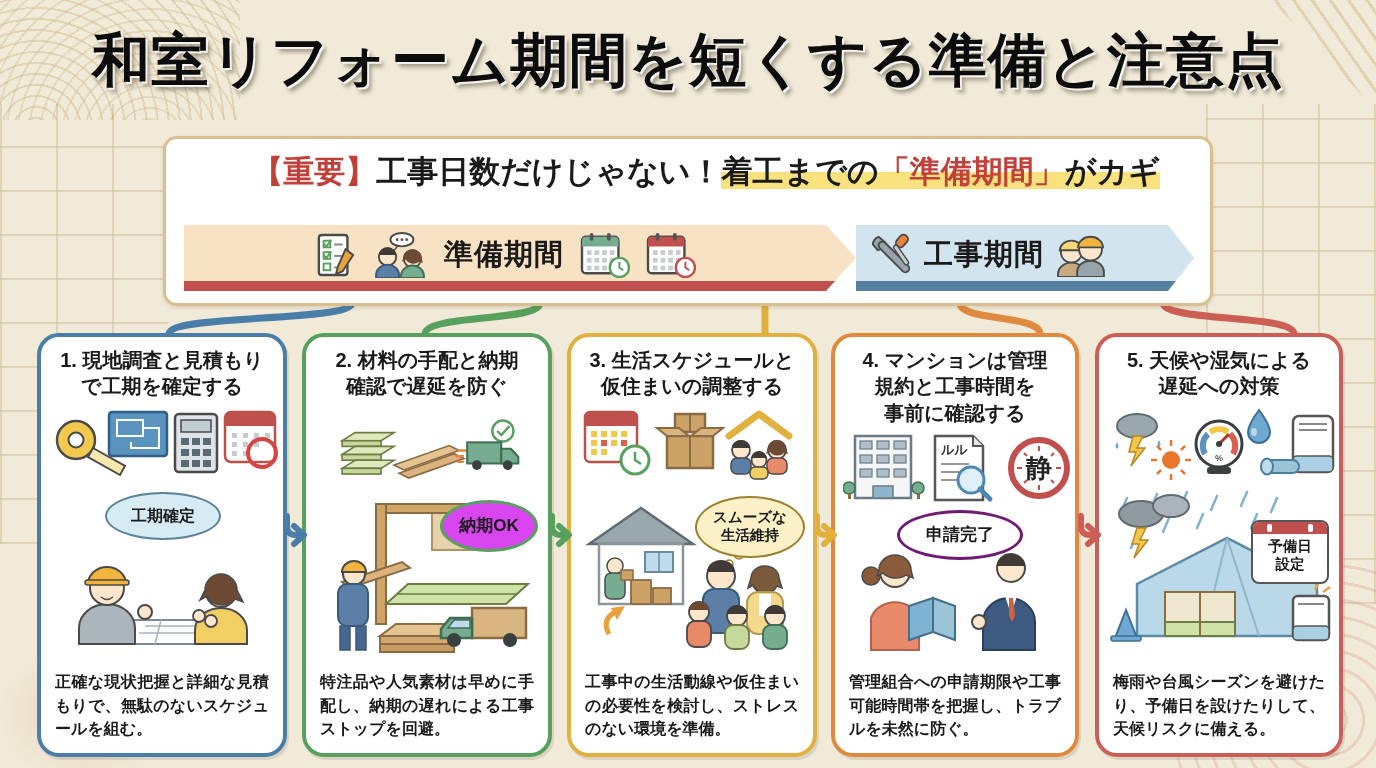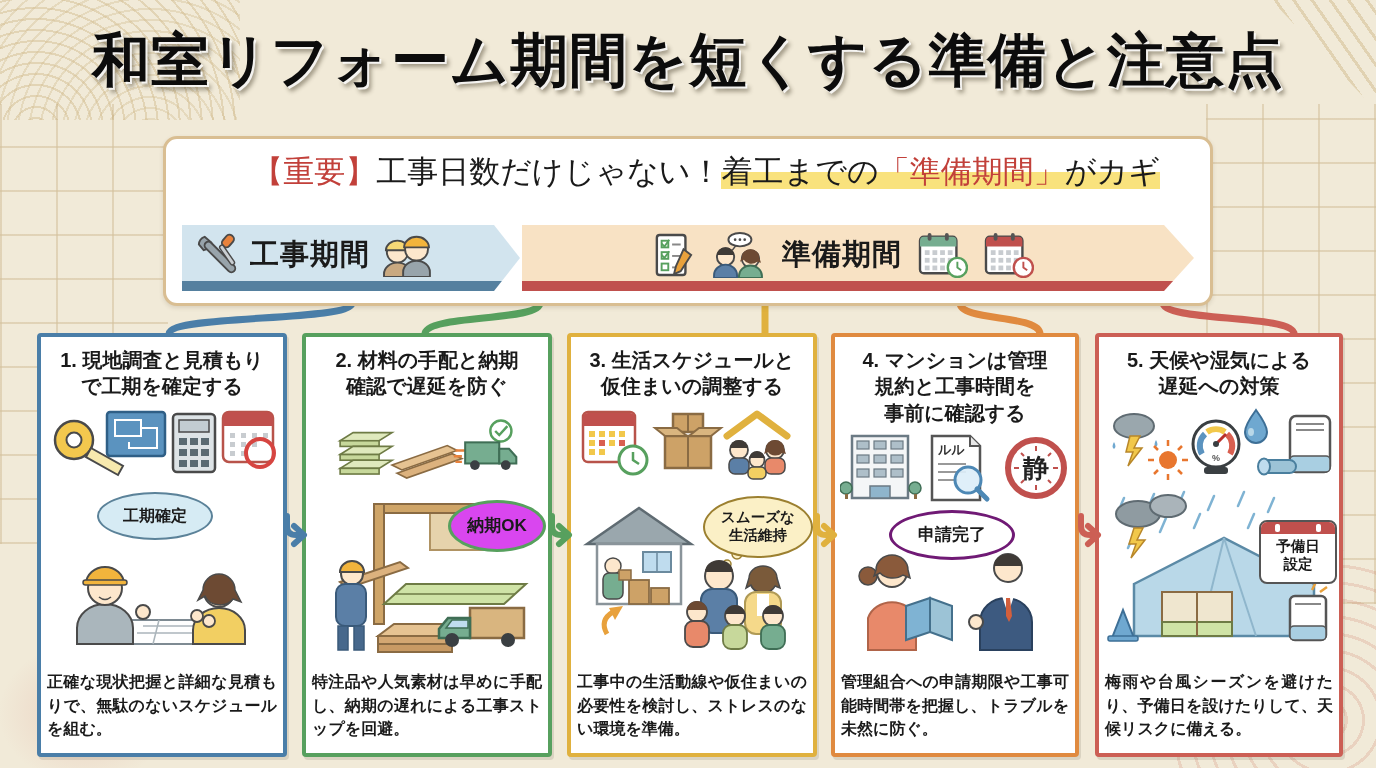--- a/index.html
+++ b/index.html
@@ -26,39 +26,39 @@
   .blob-bl{left:-30px;bottom:-40px;width:230px;height:190px;
     background:radial-gradient(closest-side,rgba(214,130,120,.25),transparent 75%);}
   
   .page-title{position:absolute;top:22px;left:0;width:100%;text-align:center;
     font-family:"Liberation Serif","DejaVu Serif",serif;font-weight:700;font-size:58px;
     letter-spacing:1px;color:#0c0c0c;
     text-shadow:2px 2px 0 rgba(255,255,255,.85),4px 5px 4px rgba(60,50,30,.45);}
   
   .key-panel{position:absolute;left:163px;top:136px;width:1050px;height:170px;background:#fff;
     border:3px solid #d9be92;border-radius:14px;z-index:2;box-shadow:0 2px 4px rgba(90,70,40,.15);}
-  .headline{margin-top:12px;text-align:center;font-size:31px;font-weight:400;white-space:nowrap;padding-left:36px;}
+  .headline{margin-top:12px;text-align:center;font-size:31px;font-weight:700;white-space:nowrap;padding-left:36px;}
   .headline .tag{color:#c2403a;}
   .headline .hl{background:linear-gradient(transparent 52%,#f9e27d 52%);}
   .headline .red{color:#c2403a;}
   .banner-row{position:absolute;left:16px;right:16px;bottom:12px;height:66px;display:flex;}
   .banner{position:relative;display:flex;align-items:center;}
   .banner .label{font-size:29px;font-weight:900;letter-spacing:1px;}
   .banner-blue{width:338px;padding:0 34px 7px 14px;gap:10px;
     background:linear-gradient(#d2e4ee 0 85%,#55809f 85% 100%);
     clip-path:polygon(0 0,calc(100% - 26px) 0,100% 50%,calc(100% - 26px) 100%,0 100%);}
   .banner-orange{flex:1;margin-left:2px;padding:0 48px 7px 20px;gap:16px;justify-content:center;
     background:linear-gradient(#f8e2c4 0 85%,#c0504d 85% 100%);
     clip-path:polygon(0 0,calc(100% - 30px) 0,100% 50%,calc(100% - 30px) 100%,0 100%);}
   
   .connectors{position:absolute;left:0;top:0;z-index:1;}
   
   .card{position:absolute;top:333px;width:250px;height:424px;background:#fff;
-    border:4px solid var(--ac);border-radius:4px;z-index:2;
-    display:flex;flex-direction:column;padding:10px 0 12px;box-shadow:2px 3px 0 rgba(60,50,30,.12);}
+    border:4px solid var(--ac);border-radius:22px;z-index:2;
+    display:flex;flex-direction:column;padding:10px 8px 12px;box-shadow:2px 3px 0 rgba(60,50,30,.12);}
   .card-title{font-size:20px;font-weight:800;line-height:1.32;text-align:center;white-space:pre-line;}
   .icons-row{margin:6px auto 0;display:block;}
   .scene-wrap{position:relative;flex:1;margin-top:2px;}
   .scene{display:block;margin:0 auto;}
   .bubble{position:absolute;display:flex;align-items:center;justify-content:center;text-align:center;
     font-weight:800;white-space:pre-line;border-radius:50%;line-height:1.2;}
   .bubble-b1{left:56px;top:0;width:116px;height:48px;font-size:16px;background:#d6ebf4;border:2.5px solid #5b8299;}
   .bubble-b2{right:2px;top:0;width:98px;height:52px;font-size:17px;background:#d946ef;border:3px solid #57a05e;text-align:right;}
   .bubble-b3{right:0;top:4px;width:110px;height:62px;font-size:14.5px;background:#fbf0c6;border:2px solid #9c8030;}
   .bubble-b4{left:54px;top:0;width:126px;height:50px;font-size:17px;background:#fff;border:3px solid #701a75;}
@@ -91,39 +91,20 @@
     <path d="M960,303 C960,322 1040,314 1040,334" stroke="#e08a3f"></path>
     <path d="M1163,303 C1163,322 1294,314 1294,334" stroke="#cc5f55"></path>
   </g>
 </svg>
 
 <div class="key-panel" data-name="key-point-panel">
   <div class="headline" data-name="headline">
     <span class="tag" data-name="importance-tag">【重要】</span><span data-name="headline-plain">工事日数だけじゃない！</span><span class="hl"><span data-name="headline-mid">着工までの</span><span class="red" data-name="headline-highlight">「準備期間」</span><span data-name="headline-suffix">がカギ</span></span>
   </div>
   <div class="banner-row" data-name="period-banners">
-    <div class="banner banner-blue" data-name="construction-period-banner">
-      <svg width="44" height="44" viewBox="0 0 46 46" data-name="wrench-screwdriver-icon">
-        <path d="M9,4 l7,6 -2,6 -6,2 -5,-6 a9,9 0 0 1 6,-8z" fill="#98a4ab" stroke="#4a4a4a" stroke-width="2"></path>
-        <path d="M13,13 l24,24" stroke="#4a4a4a" stroke-width="10" stroke-linecap="round"></path>
-        <path d="M13,13 l24,24" stroke="#98a4ab" stroke-width="6" stroke-linecap="round"></path>
-        <rect x="29" y="1" width="9" height="14" rx="4" transform="rotate(40 33 8)" fill="#e8823c" stroke="#4a4a4a" stroke-width="2"></rect>
-        <path d="M27,15 l11,16" stroke="#4a4a4a" stroke-width="6" stroke-linecap="round"></path>
-        <path d="M27,15 l11,16" stroke="#c9ced2" stroke-width="3" stroke-linecap="round"></path>
-      </svg>
-      <span class="label" data-name="construction-period-label">工事期間</span>
-      <svg width="52" height="44" viewBox="0 0 54 46" data-name="construction-workers-icon">
-        <circle cx="18" cy="20" r="11" fill="#fde7cc" stroke="#4a4a4a" stroke-width="2"></circle>
-        <path d="M6,18 a12,10 0 0 1 24,0z" fill="#f6d976" stroke="#4a4a4a" stroke-width="2"></path>
-        <path d="M4,46 v-3 a14,12 0 0 1 28,0 v3z" fill="#c9a981" stroke="#4a4a4a" stroke-width="2"></path>
-        <circle cx="38" cy="17" r="12" fill="#fde7cc" stroke="#4a4a4a" stroke-width="2"></circle>
-        <path d="M25,15 a13,11 0 0 1 26,0z" fill="#f2b43c" stroke="#4a4a4a" stroke-width="2"></path>
-        <path d="M24,46 v-5 a14,12 0 0 1 28,0 v5z" fill="#98a4ab" stroke="#4a4a4a" stroke-width="2"></path>
-      </svg>
-    </div>
     <div class="banner banner-orange" data-name="preparation-period-banner">
       <svg width="40" height="46" viewBox="0 0 42 48" data-name="checklist-pencil-icon">
         <rect x="3" y="3" width="30" height="42" rx="3" fill="#fff" stroke="#4a4a4a" stroke-width="2.5"></rect>
         <rect x="8" y="9" width="7" height="7" fill="none" stroke="#57a05e" stroke-width="2"></rect>
         <path d="M8,12 l3,3 5,-7" stroke="#57a05e" stroke-width="2" fill="none"></path>
         <path d="M19,13 h9" stroke="#888" stroke-width="2"></path>
         <rect x="8" y="21" width="7" height="7" fill="none" stroke="#57a05e" stroke-width="2"></rect>
         <path d="M8,24 l3,3 5,-7" stroke="#57a05e" stroke-width="2" fill="none"></path>
         <path d="M19,25 h9" stroke="#888" stroke-width="2"></path>
         <rect x="8" y="33" width="7" height="7" fill="none" stroke="#57a05e" stroke-width="2"></rect>
@@ -180,20 +161,39 @@
             <rect x="23" y="27" width="5" height="5"></rect>
             <rect x="31" y="27" width="5" height="5"></rect>
           <rect x="7" y="35" width="5" height="5"></rect>
             <rect x="15" y="35" width="5" height="5"></rect>
             <rect x="23" y="35" width="5" height="5"></rect>
         </g>
         <circle cx="41" cy="37" r="10" fill="#fff" stroke="#c0504d" stroke-width="2.5"></circle>
         <path d="M41,31 v6 l4,3" stroke="#c0504d" stroke-width="2" fill="none"></path>
       </svg>
     </div>
+    <div class="banner banner-blue" data-name="construction-period-banner">
+      <svg width="44" height="44" viewBox="0 0 46 46" data-name="wrench-screwdriver-icon">
+        <path d="M9,4 l7,6 -2,6 -6,2 -5,-6 a9,9 0 0 1 6,-8z" fill="#98a4ab" stroke="#4a4a4a" stroke-width="2"></path>
+        <path d="M13,13 l24,24" stroke="#4a4a4a" stroke-width="10" stroke-linecap="round"></path>
+        <path d="M13,13 l24,24" stroke="#98a4ab" stroke-width="6" stroke-linecap="round"></path>
+        <rect x="29" y="1" width="9" height="14" rx="4" transform="rotate(40 33 8)" fill="#e8823c" stroke="#4a4a4a" stroke-width="2"></rect>
+        <path d="M27,15 l11,16" stroke="#4a4a4a" stroke-width="6" stroke-linecap="round"></path>
+        <path d="M27,15 l11,16" stroke="#c9ced2" stroke-width="3" stroke-linecap="round"></path>
+      </svg>
+      <span class="label" data-name="construction-period-label">工事期間</span>
+      <svg width="52" height="44" viewBox="0 0 54 46" data-name="construction-workers-icon">
+        <circle cx="18" cy="20" r="11" fill="#fde7cc" stroke="#4a4a4a" stroke-width="2"></circle>
+        <path d="M6,18 a12,10 0 0 1 24,0z" fill="#f6d976" stroke="#4a4a4a" stroke-width="2"></path>
+        <path d="M4,46 v-3 a14,12 0 0 1 28,0 v3z" fill="#c9a981" stroke="#4a4a4a" stroke-width="2"></path>
+        <circle cx="38" cy="17" r="12" fill="#fde7cc" stroke="#4a4a4a" stroke-width="2"></circle>
+        <path d="M25,15 a13,11 0 0 1 26,0z" fill="#f2b43c" stroke="#4a4a4a" stroke-width="2"></path>
+        <path d="M24,46 v-5 a14,12 0 0 1 28,0 v5z" fill="#98a4ab" stroke="#4a4a4a" stroke-width="2"></path>
+      </svg>
+    </div>
   </div>
 </div>
 
 <div class="card" style="--ac:#4a7ea8;left:37px;" data-name="step-card-1">
   <div class="card-title" data-name="step-title">1. 現地調査と見積もり
 で工期を確定する</div>
   <svg class="icons-row" width="230" height="84" viewBox="0 0 230 84" data-name="step1-icons">
     <g data-name="tape-measure-icon">
       <circle cx="27" cy="34" r="19" fill="#f3c84e" stroke="#4a4a4a" stroke-width="2.5"></circle>
       <circle cx="27" cy="34" r="7.5" fill="#fff" stroke="#4a4a4a" stroke-width="2"></circle>

